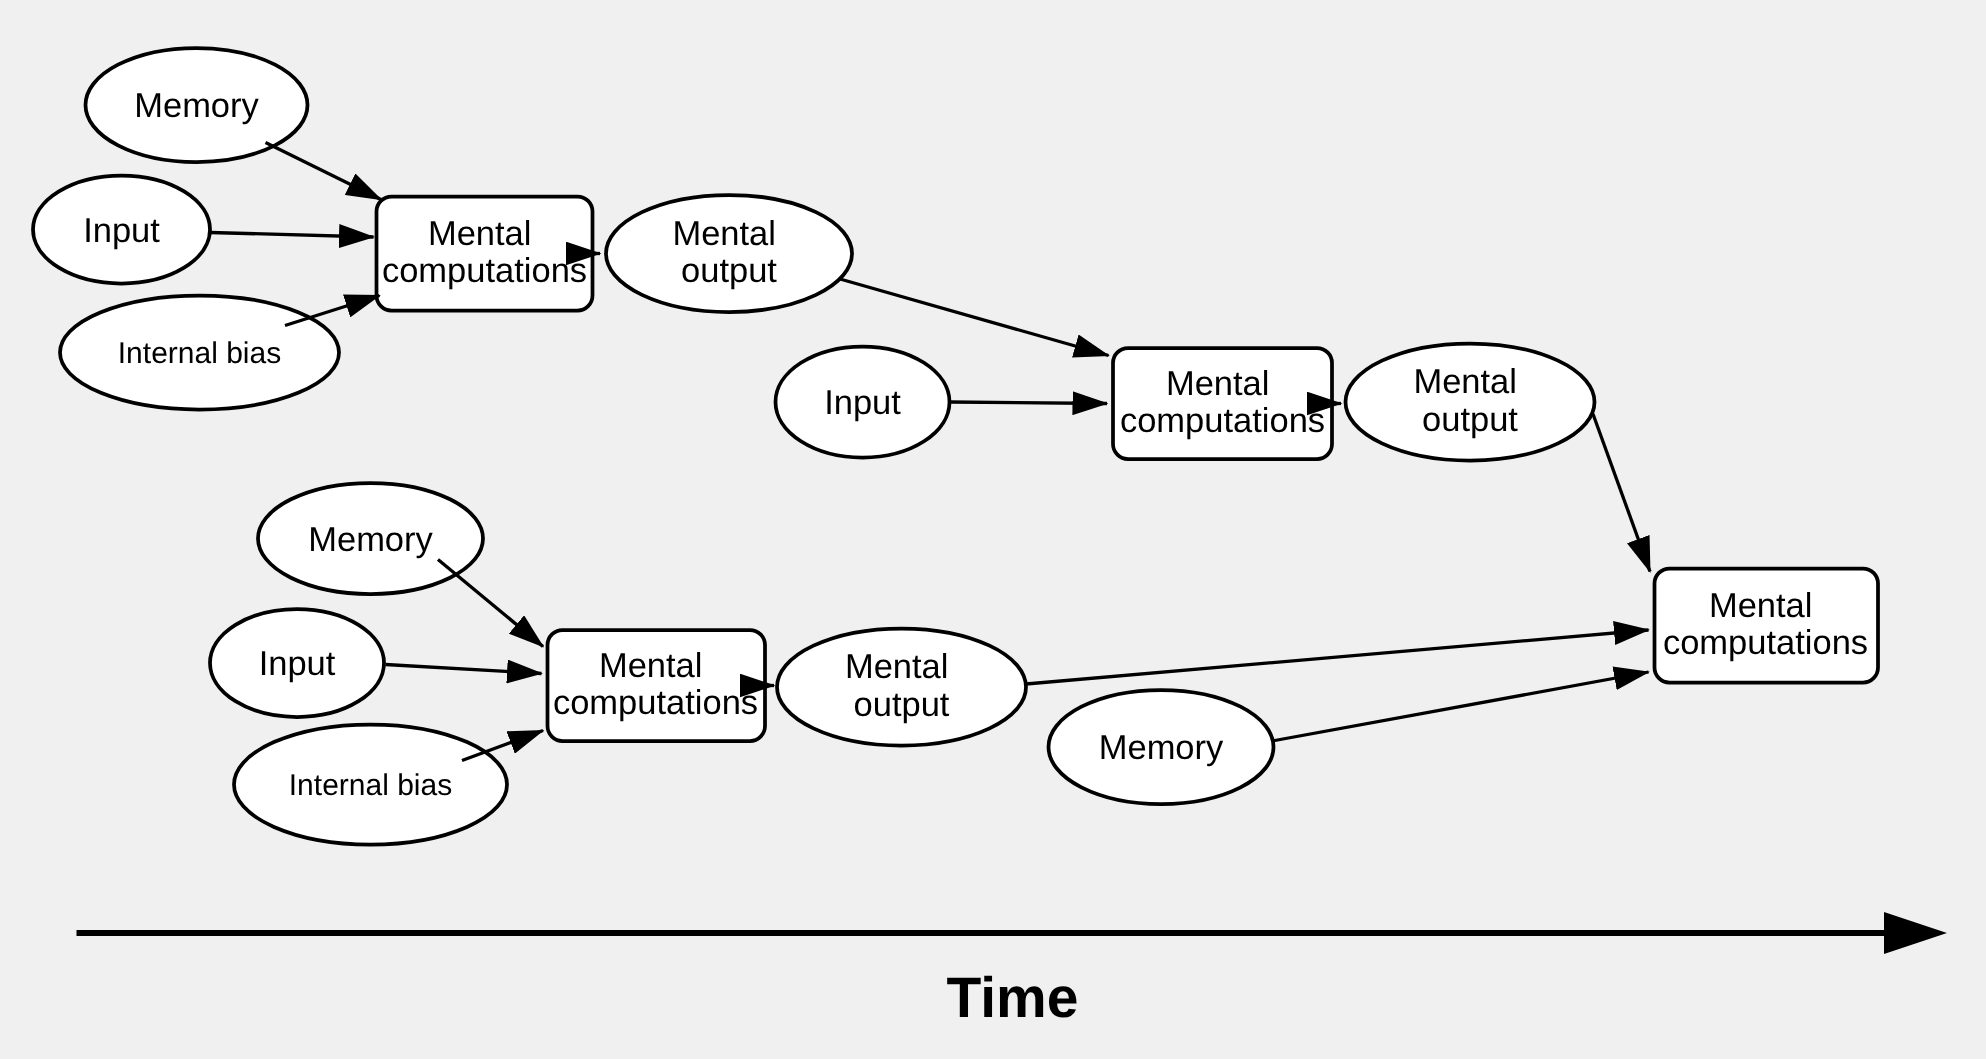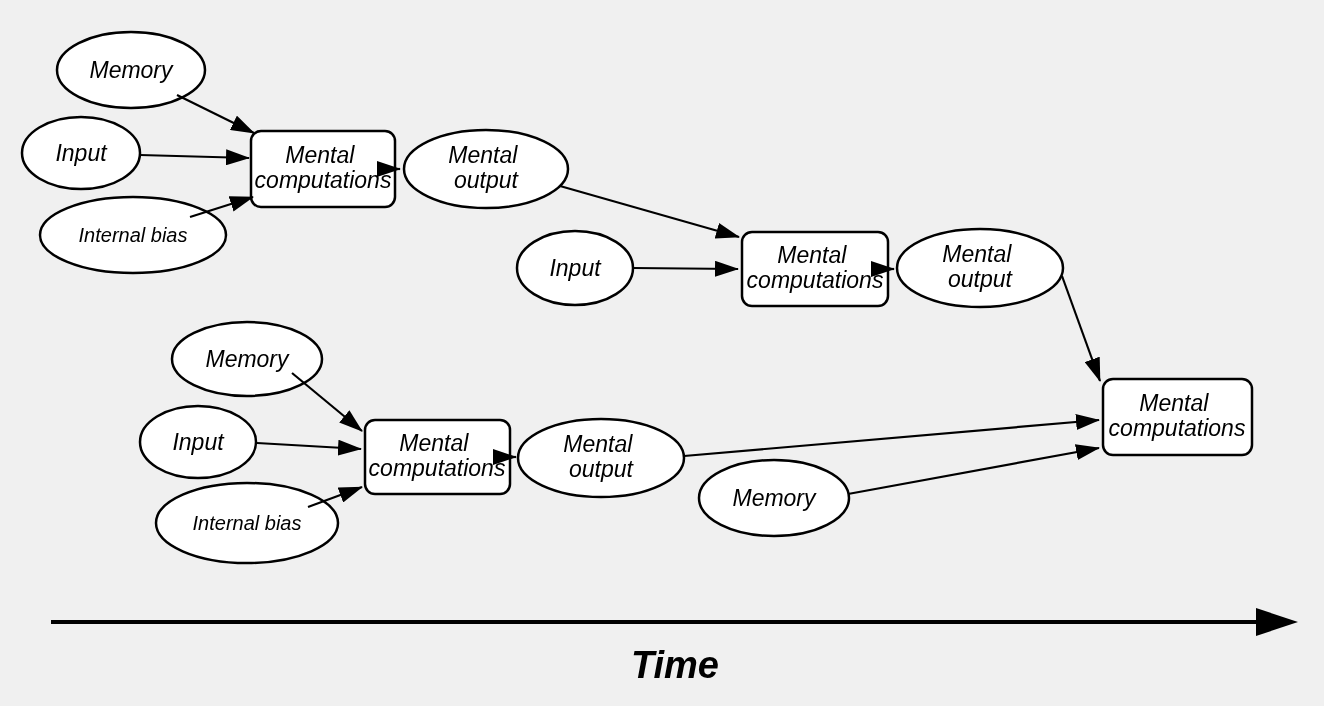--- a/index.html
+++ b/index.html
@@ -8,21 +8,20 @@
     background: #f0f0f0;
     width: 1324px;
     height: 706px;
     overflow: hidden;
     font-family: "Liberation Sans", sans-serif;
   }
   .diagram-wrap {
     width: 1324px;
     height: 706px;
     position: relative;
-    font-style: italic;
   }
   svg { display: block; }
   .node-shape {
     fill: #ffffff;
     stroke: #000000;
     stroke-width: 2.5;
   }
   .edge-line {
     stroke: #000000;
     stroke-width: 2.2;

